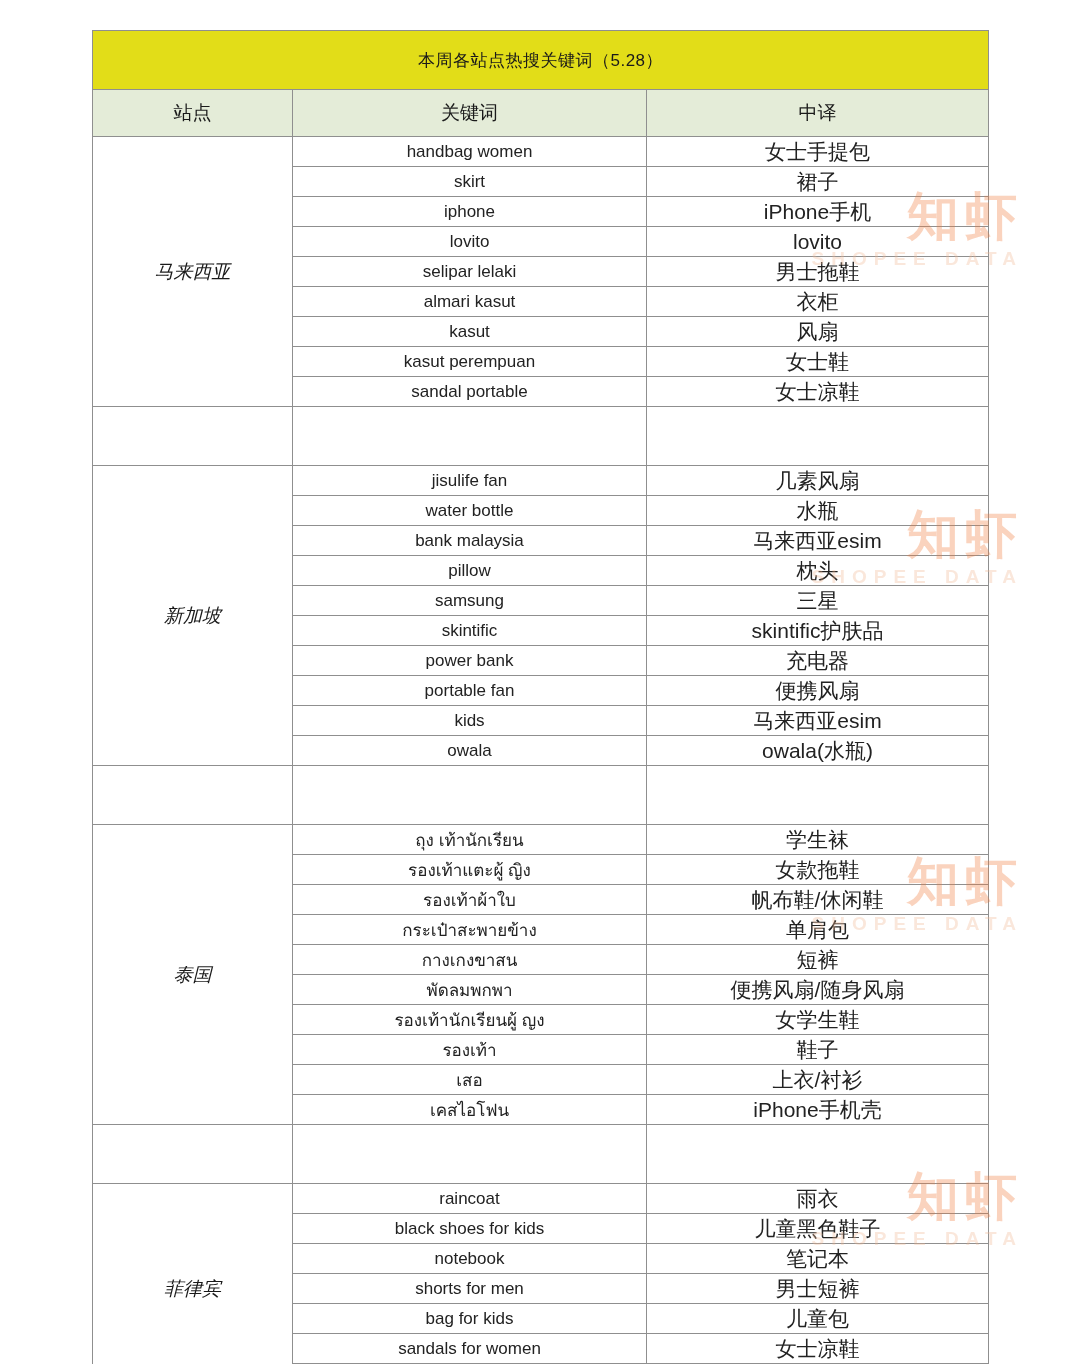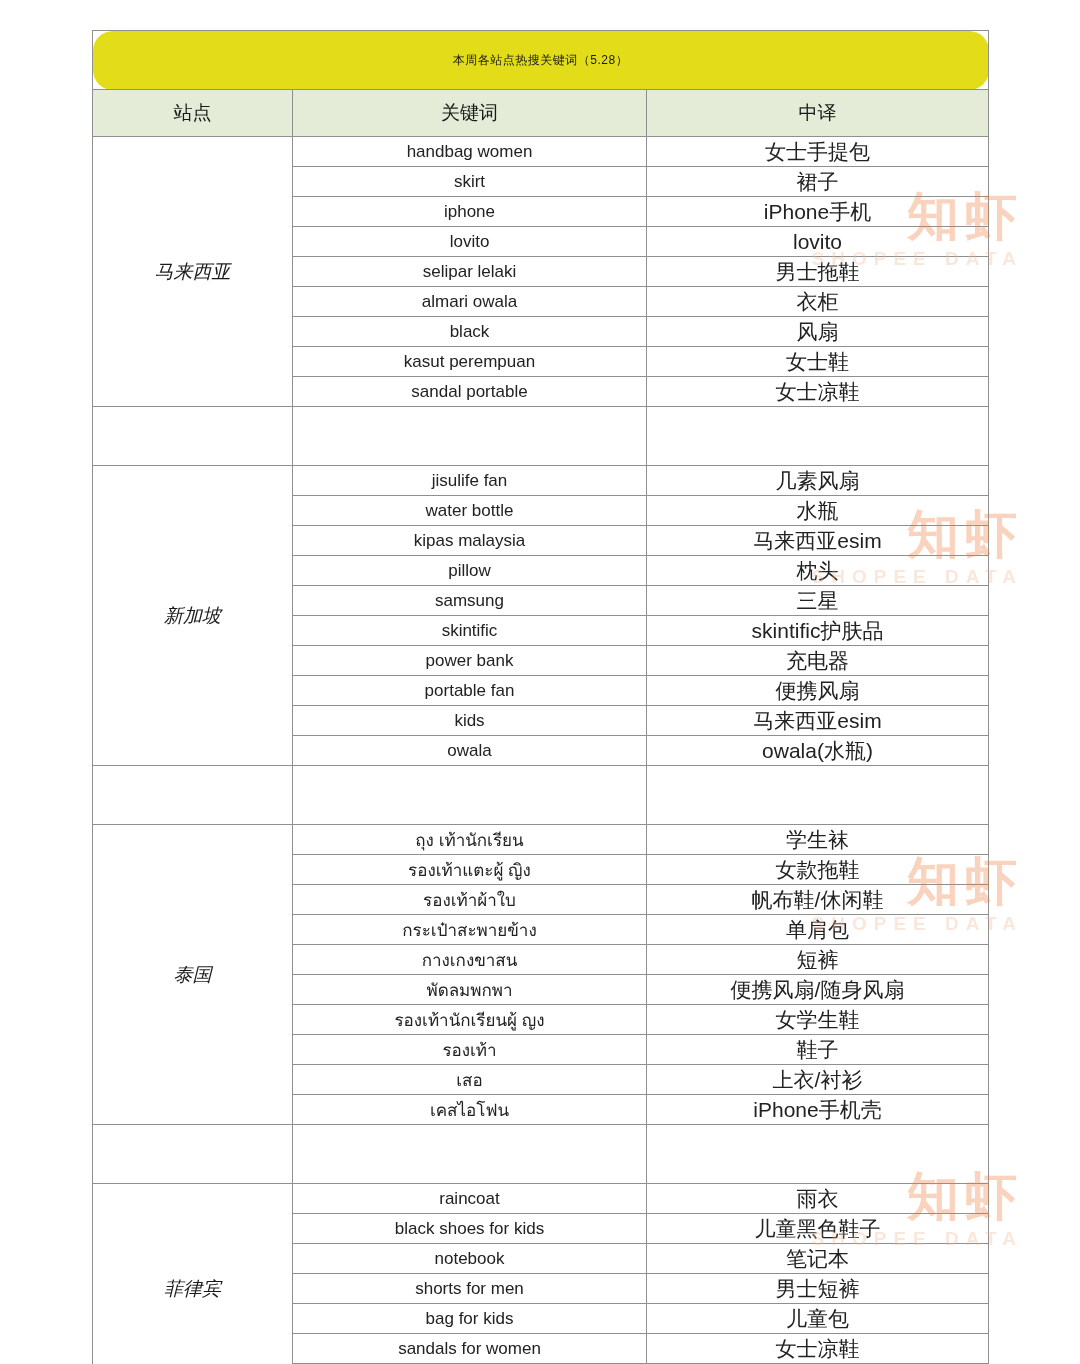--- a/index.html
+++ b/index.html
@@ -32,25 +32,24 @@
     border: 1px solid #8f8f8f;
     padding: 0;
     text-align: center;
     vertical-align: middle;
     font-weight: normal;
   }
 
   .title-row td {
     background: #e2dd18;
     height: 58px;
-    font-size: 12px;
+    font-size: 17px;
     font-weight: bold;
     color: #1a1a1a;
     letter-spacing: 0.5px;
-    border-radius: 20px;
   }
 
   .head-row td {
     background: #e4ecd8;
     height: 46px;
     font-size: 19px;
     color: #1a1a1a;
     margin-top: 48px;
   }
 
@@ -179,25 +178,25 @@
       </tr>
       <tr>
         <td class="kw-cell">lovito</td>
         <td class="cn-cell">lovito</td>
       </tr>
       <tr>
         <td class="kw-cell">selipar lelaki</td>
         <td class="cn-cell">男士拖鞋</td>
       </tr>
       <tr>
-        <td class="kw-cell">almari owala</td>
+        <td class="kw-cell">almari kasut</td>
         <td class="cn-cell">衣柜</td>
       </tr>
       <tr>
-        <td class="kw-cell">black</td>
+        <td class="kw-cell">kasut</td>
         <td class="cn-cell">风扇</td>
       </tr>
       <tr>
         <td class="kw-cell">kasut perempuan</td>
         <td class="cn-cell">女士鞋</td>
       </tr>
       <tr>
         <td class="kw-cell">sandal portable</td>
         <td class="cn-cell">女士凉鞋</td>
       </tr>
@@ -211,21 +210,21 @@
       <tr>
         <td class="site-cell" rowspan="10">新加坡</td>
         <td class="kw-cell">jisulife fan</td>
         <td class="cn-cell">几素风扇</td>
       </tr>
       <tr>
         <td class="kw-cell">water bottle</td>
         <td class="cn-cell">水瓶</td>
       </tr>
       <tr>
-        <td class="kw-cell">kipas malaysia</td>
+        <td class="kw-cell">bank malaysia</td>
         <td class="cn-cell">马来西亚esim</td>
       </tr>
       <tr>
         <td class="kw-cell">pillow</td>
         <td class="cn-cell">枕头</td>
       </tr>
       <tr>
         <td class="kw-cell">samsung</td>
         <td class="cn-cell">三星</td>
       </tr>

